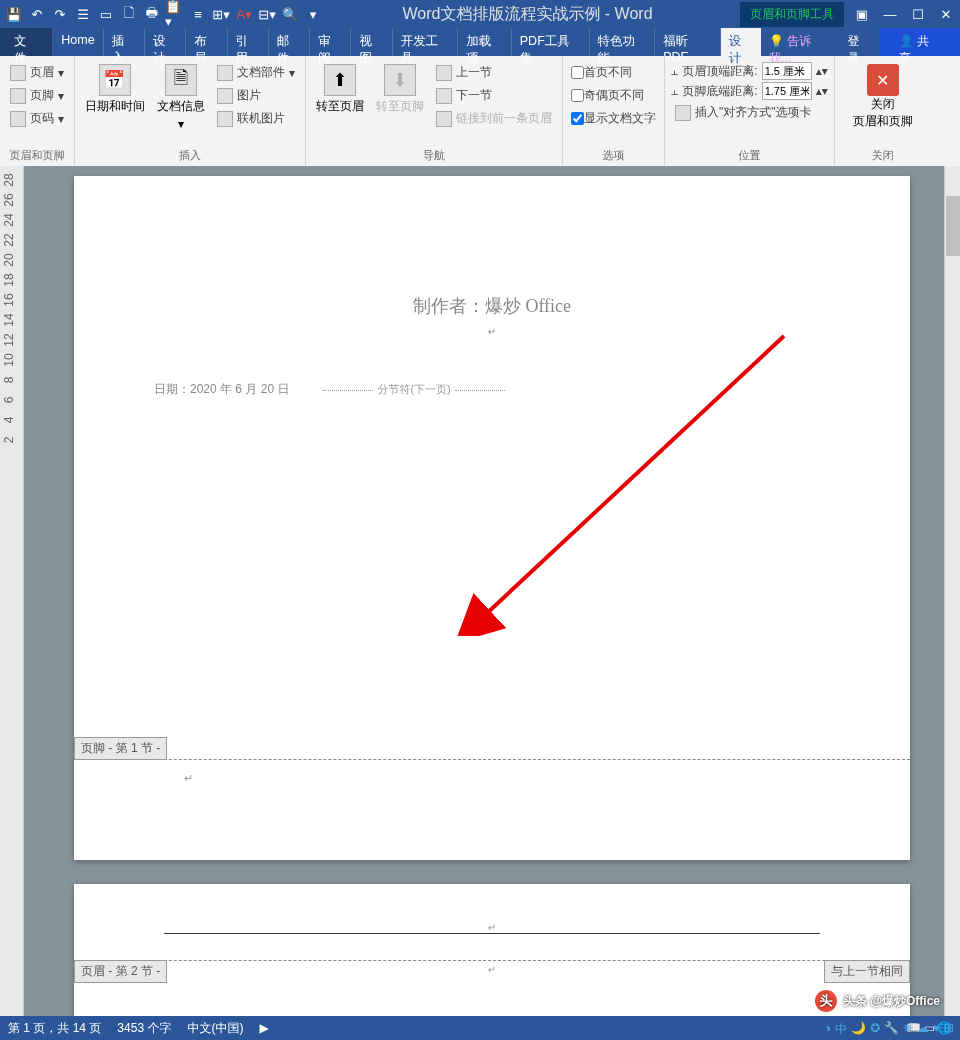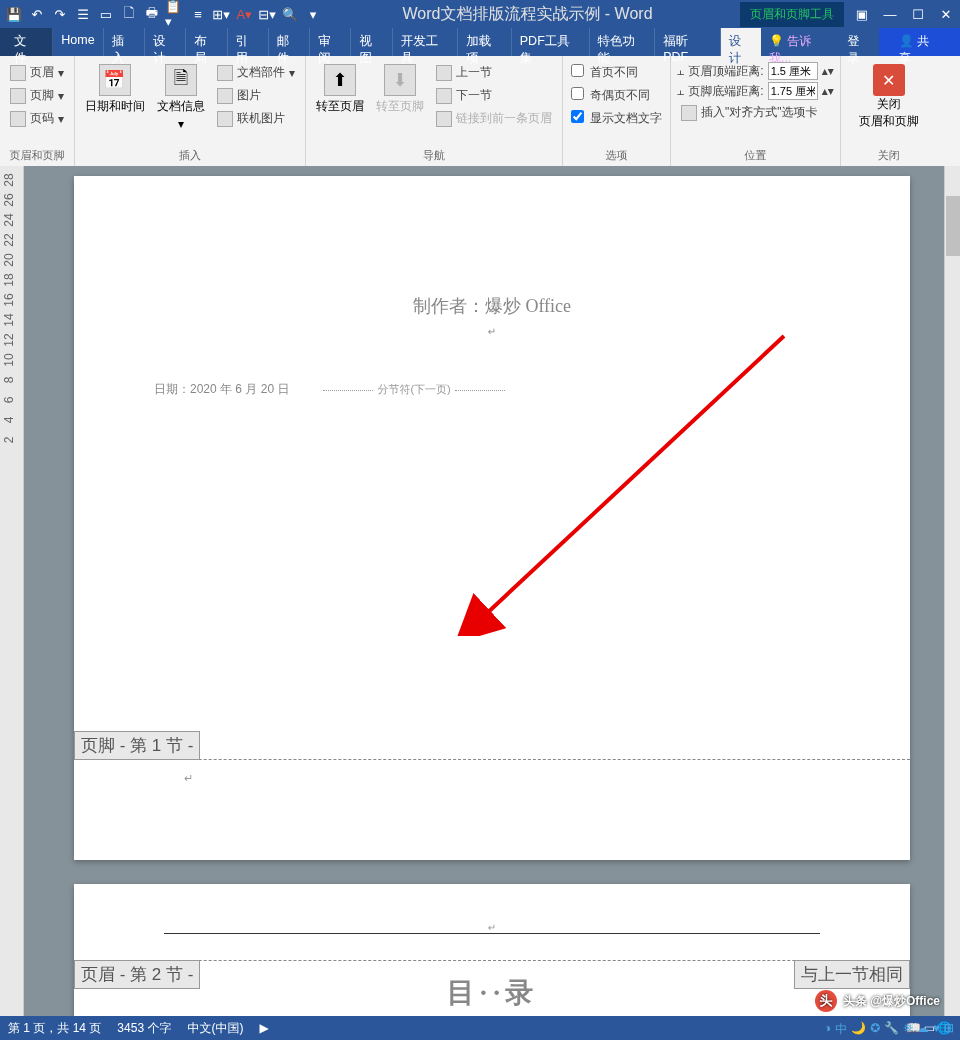--- a/index.html
+++ b/index.html
@@ -19,41 +19,41 @@
 .share{background:#1d4ed8;padding:5px 20px;}
 .ribbon{height:112px;background:#f3f3f3;border-bottom:1px solid #d4d4d4;display:flex}
 .rgrp{border-right:1px solid #d4d4d4;padding:2px 6px;display:flex;flex-direction:column;justify-content:space-between}
 .rgrp-body{display:flex;gap:4px;align-items:flex-start;padding-top:4px}
 .rgrp-lbl{text-align:center;color:#666;font-size:11px;padding-bottom:2px}
 .vbtn{display:flex;flex-direction:column;align-items:center;gap:2px;padding:2px 4px;min-width:44px}
 .vbtn .ic{width:32px;height:32px;background:#e0e0e0;border:1px solid #aaa;display:flex;align-items:center;justify-content:center;font-size:18px}
 .sbtn{display:flex;align-items:center;gap:4px;padding:2px 4px;color:#444;font-size:12px}
 .sbtn .sic{width:16px;height:16px;background:#e0e0e0;border:1px solid #aaa;display:inline-block}
 .col{display:flex;flex-direction:column;gap:2px}
-.chk{display:flex;align-items:flex-start;gap:6px;padding:2px;color:#444}
+.chk{display:flex;align-items:center;gap:0;padding:2px;color:#444}
 .chk input{width:13px;height:13px}
 .dist{display:flex;align-items:center;gap:4px;color:#444}
 .dist input{width:50px;height:18px;border:1px solid #ababab;font-size:11px;padding:0 2px}
 .close-btn{display:flex;flex-direction:column;align-items:center;padding:6px 12px}
 .close-btn .x{width:32px;height:32px;background:#d94b3a;color:#fff;display:flex;align-items:center;justify-content:center;font-size:16px;border-radius:3px}
 .ruler-h{height:18px;background:#fff;display:flex;border-bottom:1px solid #ccc}
 .ruler-corner{width:24px;background:#e8e8e8;border-right:1px solid #ccc;display:flex;align-items:center;justify-content:center;color:#666;font-size:10px}
 .ruler-track{flex:1;background:linear-gradient(90deg,#e8e8e8 0 80px,#fff 80px 780px,#e8e8e8 780px);position:relative;color:#666;font-size:9px}
 .doc-area{position:absolute;top:166px;left:0;right:0;bottom:24px;background:#869299;display:flex}
 .ruler-v{width:24px;background:#e8e8e8;border-right:1px solid #ccc;color:#666;font-size:9px;padding-top:4px}
 .ruler-v div{height:20px;text-align:center;transform:rotate(-90deg)}
 .pages{flex:1;overflow:hidden;padding:10px 50px}
 .page{background:#fff;margin-bottom:24px;box-shadow:0 2px 6px rgba(0,0,0,.3);position:relative;padding:20px 80px}
 .page1{height:684px}
 .page2{height:260px}
 .doc-text{text-align:center;color:#888;font-size:18px;margin:8px 0;font-family:SimSun,serif}
 .date-line{text-align:left;color:#888;font-size:18px;font-family:SimSun,serif;margin-top:40px}
 .section-break{color:#999;font-size:11px;display:inline-block;margin-left:30px;position:relative}
 .section-break:before,.section-break:after{content:"";display:inline-block;width:50px;border-top:1px dotted #999;vertical-align:middle;margin:0 4px}
-.footer-tag{position:absolute;background:#e8e8e8;border:1px solid #999;padding:2px 6px;color:#555;font-size:17px}
+.footer-tag{position:absolute;background:#e8e8e8;border:1px solid #999;padding:2px 6px;color:#555;font-size:12px}
 .footer-dash{position:absolute;left:0;right:0;border-top:1px dashed #888}
 .arrow{position:absolute;pointer-events:none}
 .toc-title{text-align:center;color:#888;font-size:28px;font-weight:bold;font-family:SimHei,serif;margin-top:40px;letter-spacing:4px}
 .header-line{border-bottom:1px solid #333;height:30px;margin:0 10px}
 .status-bar{position:absolute;bottom:0;left:0;right:0;height:24px;background:#2b579a;color:#fff;display:flex;align-items:center;padding:0 8px;font-size:11.5px}
 .status-bar>span{margin-right:16px}
 .view-btns{margin-left:auto;display:flex;gap:2px;align-items:center}
 .scroll-v{position:absolute;right:0;top:166px;bottom:24px;width:16px;background:#e8e8e8;border-left:1px solid #ccc}
 .scroll-thumb{position:absolute;top:30px;width:14px;left:1px;height:60px;background:#c0c0c0}
 .watermark{position:absolute;bottom:28px;right:20px;color:#fff;font-size:16px;font-weight:bold;text-shadow:0 0 3px #000;display:flex;align-items:center;gap:6px}
@@ -267,21 +267,20 @@
       <div class="footer-tag" style="bottom:100px;left:0">页脚 - 第 1 节 -</div>
       <div style="position:absolute;bottom:75px;left:110px;color:#999;font-size:11px">↵</div>
     </div>
     <div class="page page2">
       <div class="header-line">
           <div style="text-align:center;color:#999;font-size:10px;padding-top:18px">↵</div>
         </div>
       <div class="footer-dash" style="top:76px"></div>
       <div class="footer-tag" style="top:76px;left:0">页眉 - 第 2 节 -</div>
       <div class="footer-tag" style="top:76px;right:0">与上一节相同</div>
-      <div class="toc-title">目··录</div>
       <div style="text-align:center;color:#999;font-size:10px;margin-top:30px">↵</div>
     </div>
   </div>
 </div>
 
 <div class="scroll-v">
     <div class="scroll-thumb"></div>
   </div>
 
 <div class="watermark">

